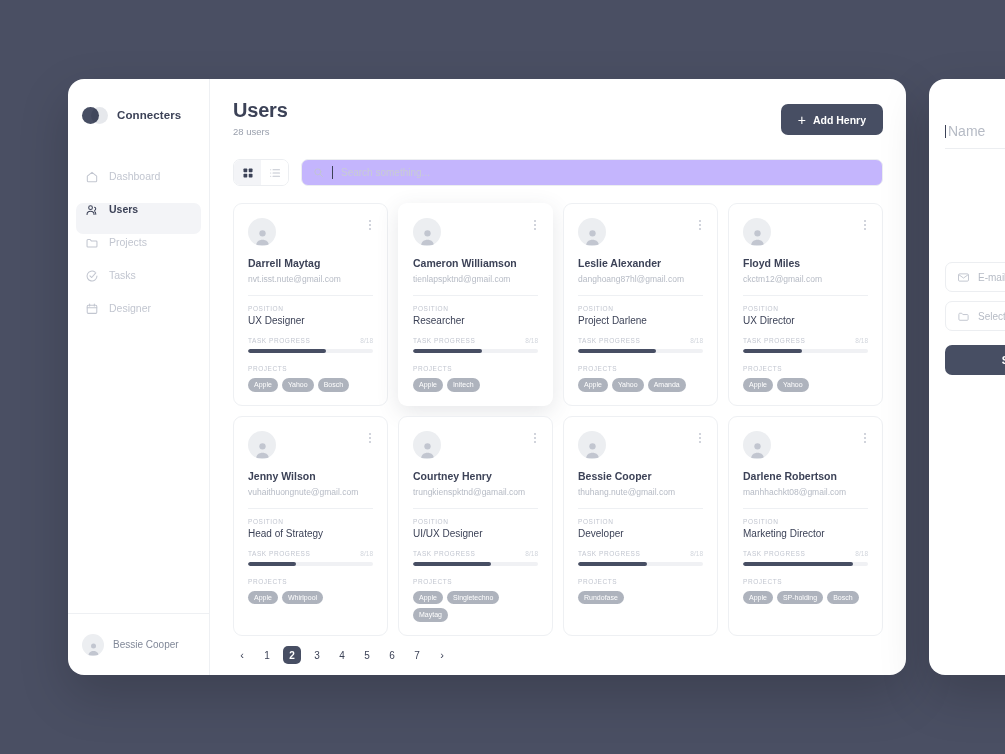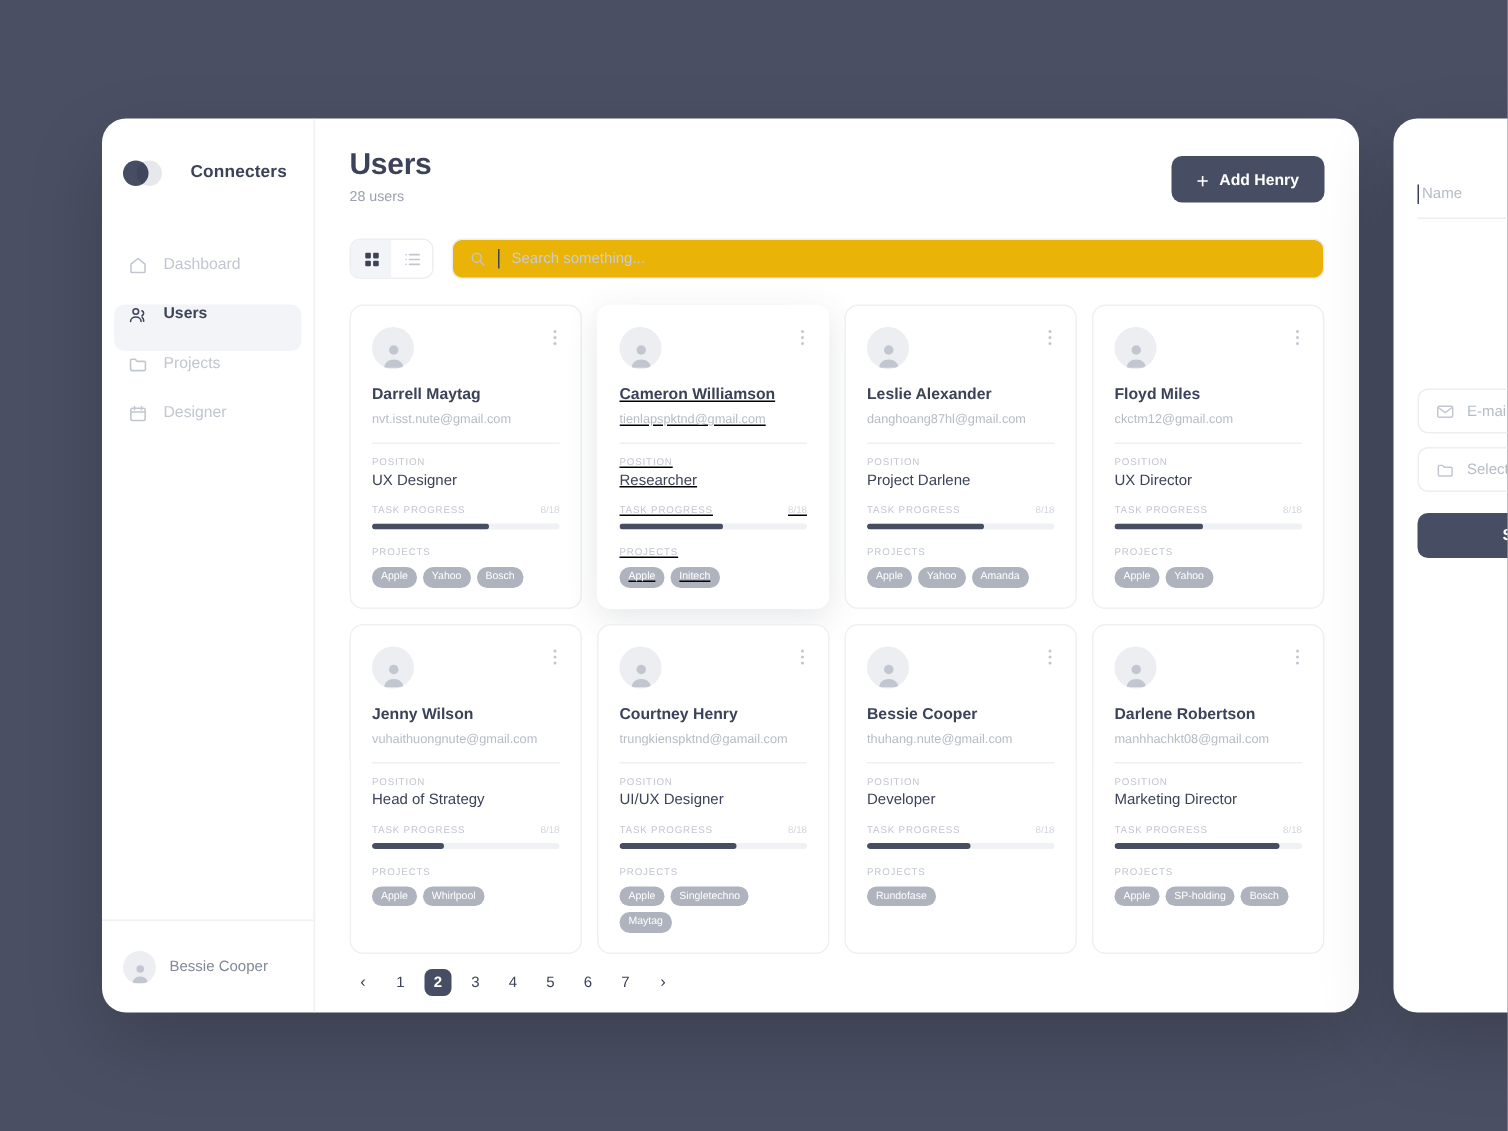--- a/index.html
+++ b/index.html
@@ -20,21 +20,21 @@
     box-shadow: 0 20px 50px rgba(0,0,0,.18);
   }
 
   
   .sidebar {
     width: 142px; flex: 0 0 142px; height: 100%;
     border-right: 1px solid #eef0f3;
     display: flex; flex-direction: column;
     padding: 21px 0 0 0; position: relative;
   }
-  .brand { display: flex; align-items: center; gap: 19px; padding: 0 0 0 14px; height: 30px; }
+  .brand { display: flex; align-items: center; gap: 9px; padding: 0 0 0 14px; height: 30px; }
   .brand-logo { position: relative; width: 26px; height: 17px; flex: 0 0 26px; }
   .brand-logo .c1, .brand-logo .c2 { position: absolute; top: 0; width: 17px; height: 17px; border-radius: 50%; }
   .brand-logo .c1 { left: 0; background: #474e63; }
   .brand-logo .c2 { left: 9px; background: #e6e8ec; mix-blend-mode: multiply; }
   .brand-name { font-size: 11.5px; font-weight: bold; color: #3c4257; letter-spacing: .1px; }
 
   .nav { margin-top: 40px; display: flex; flex-direction: column; gap: 2px; padding: 0 8px; }
   .nav-item {
     display: flex; align-items: flex-start; gap: 10px;
     height: 31px; padding: 0 9px; border-radius: 7px;
@@ -71,41 +71,41 @@
   .toolbar { display: flex; align-items: center; gap: 12px; margin-top: 22px; }
   .view-toggle { display: flex; border: 1px solid #eceef1; border-radius: 7px; overflow: hidden; height: 27px; }
   .vt-btn {
     width: 27px; height: 25px; display: flex; align-items: center; justify-content: center;
     background: #fff; cursor: pointer;
   }
   .vt-btn.active { background: #f3f4f7; }
   .vt-btn svg { width: 12px; height: 12px; }
   .search-box {
     flex: 1; height: 27px; border: 1px solid #eceef1; border-radius: 7px;
-    display: flex; align-items: center; gap: 8px; padding: 0 11px; background: #eab308;
+    display: flex; align-items: center; gap: 8px; padding: 0 11px; background: #c4b5fd;
   }
   .search-box svg { width: 11px; height: 11px; flex: 0 0 11px; }
   .search-sep { width: 1px; height: 13px; background: #3c4257; }
   .search-input {
     border: none; outline: none; flex: 1; font-size: 10px; color: #3c4257;
     font-family: "Liberation Sans", sans-serif; background: transparent;
   }
   .search-input::placeholder { color: #c8ccd4; }
 
   
   .grid {
     margin-top: 17px; display: grid;
     grid-template-columns: repeat(4, 1fr);
     column-gap: 10px; row-gap: 10px;
   }
   .card {
     background: #fff; border: 1px solid #eef0f3; border-radius: 9px;
     padding: 14px 14px 13px 14px; position: relative;
   }
-  .card.elevated { border-color: transparent; box-shadow: 0 6px 22px rgba(60,66,87,.13); text-decoration: underline; }
+  .card.elevated { border-color: transparent; box-shadow: 0 6px 22px rgba(60,66,87,.13); }
   .card-top { display: flex; align-items: flex-start; justify-content: space-between; }
   .avatar {
     width: 28px; height: 28px; border-radius: 50%; background: #eceef1;
     display: flex; align-items: flex-end; justify-content: center; overflow: hidden;
   }
   .avatar svg { width: 19px; height: 19px; }
   .dots { display: flex; flex-direction: column; gap: 2px; align-items: center; cursor: pointer; padding: 2px; }
   .dots i { width: 2px; height: 2px; border-radius: 50%; background: #c2c6d0; display: block; }
   .u-name { font-size: 10.5px; font-weight: bold; color: #3c4257; margin-top: 11px; }
   .u-mail { font-size: 8.5px; color: #b6bbc5; margin-top: 5px; white-space: nowrap; overflow: hidden; text-overflow: ellipsis; }
@@ -134,21 +134,21 @@
   .pg.arrow { color: #3c4257; font-size: 11px; }
 
   
   .drawer {
     position: absolute; left: 929px; top: 79px;
     width: 170px; height: 596px; background: #fff; border-radius: 16px;
     box-shadow: 0 20px 50px rgba(0,0,0,.18); padding: 44px 16px 0 16px; overflow: hidden;
   }
   .d-name-row { display: flex; align-items: center; gap: 2px; padding-bottom: 9px; border-bottom: 1px solid #eceef1; }
   .d-caret { width: 1px; height: 13px; background: #3c4257; }
-  .d-name-ph { font-size: 10px; color: #b6bbc5; }
+  .d-name-ph { font-size: 14px; color: #b6bbc5; }
   .d-field {
     height: 30px; border: 1px solid #eceef1; border-radius: 7px;
     display: flex; align-items: center; gap: 8px; padding: 0 11px; margin-top: 0;
   }
   .d-field svg { width: 13px; height: 13px; flex: 0 0 13px; }
   .d-field span { font-size: 10px; color: #b6bbc5; white-space: nowrap; }
   .d-gap { height: 113px; }
   .d-gap2 { height: 9px; }
   .d-save {
     margin-top: 14px; height: 30px; width: 100%; background: #474e63; color: #fff;
@@ -191,20 +191,29 @@
           </span>
           <span>Users</span>
         </div>
         <div class="nav-item">
           <span class="ico">
             <svg viewBox="0 0 24 24" fill="none" stroke="#c2c6d0" stroke-width="1.8" stroke-linecap="round" stroke-linejoin="round">
                 <path d="M3.5 7.5a1.5 1.5 0 0 1 1.5-1.5h3.8l2 2.4H19a1.5 1.5 0 0 1 1.5 1.5v7.6a1.5 1.5 0 0 1-1.5 1.5H5a1.5 1.5 0 0 1-1.5-1.5z"></path>
               </svg>
           </span>
           <span>Projects</span>
+        </div>
+        <div class="nav-item">
+          <span class="ico">
+            <svg viewBox="0 0 24 24" fill="none" stroke="#c2c6d0" stroke-width="1.8" stroke-linecap="round" stroke-linejoin="round">
+                <path d="M20.5 12a8.5 8.5 0 1 1-3.2-6.6"></path>
+                <path d="M8.5 11.8l3 2.8 7-8"></path>
+              </svg>
+          </span>
+          <span>Tasks</span>
         </div>
         <div class="nav-item">
           <span class="ico">
             <svg viewBox="0 0 24 24" fill="none" stroke="#c2c6d0" stroke-width="1.8" stroke-linecap="round" stroke-linejoin="round">
                 <rect x="3.8" y="5.5" width="16.4" height="14" rx="1.8"></rect>
                 <path d="M3.8 9.8h16.4M8 3.6v3.4M16 3.6v3.4"></path>
               </svg>
           </span>
           <span>Designer</span>
         </div>

